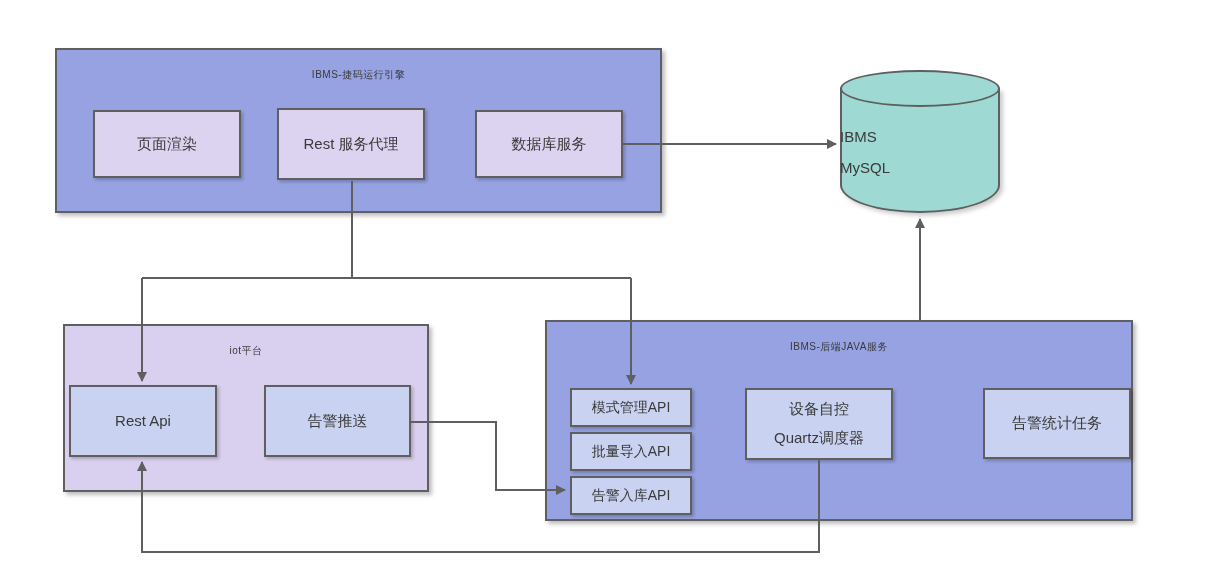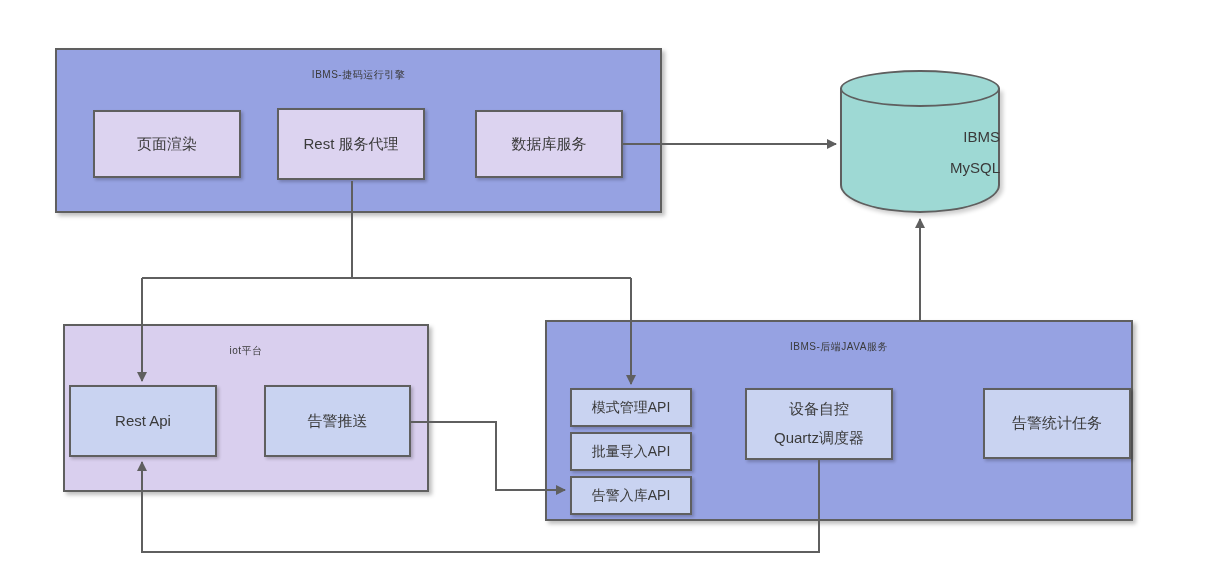--- a/index.html
+++ b/index.html
@@ -37,21 +37,21 @@
   #node-quartz        {left:745px;top:388px; width:148px; height:72px;}
   #node-alarm-stats   {left:947px;top:388px; width:148px; height:71px;margin-left:36px;}
 
   
   .cylinder{position:absolute;left:840px;top:70px;width:160px;height:143px;}
   .cyl-body{position:absolute;left:0;right:0;top:18px;bottom:0;background:#9ed9d4;
             border:2px solid #5f5f5f;border-top:none;box-sizing:border-box;
             border-radius:0 0 80px 80px / 0 0 28px 28px;box-shadow:3px 3px 4px rgba(0,0,0,0.2);}
   .cyl-top{position:absolute;left:0;right:0;top:0;height:37px;background:#9ed9d4;
            border:2px solid #5f5f5f;border-radius:50%;box-sizing:border-box;}
-  .cyl-label{position:absolute;left:0;right:0;top:58px;text-align:right;font-size:15px;color:#3a3a3a;}
+  .cyl-label{position:absolute;left:0;right:0;top:58px;text-align:left;font-size:15px;color:#3a3a3a;}
   .cyl-label .line{display:block;}
   .cyl-label .line + .line{margin-top:14px;}
 
   svg.connectors{position:absolute;left:0;top:0;pointer-events:none;z-index:20;}
   .group-box,.node,.cylinder{z-index:1;}
   .node{z-index:2;}
 </style>
 </head>
 <body>
 

